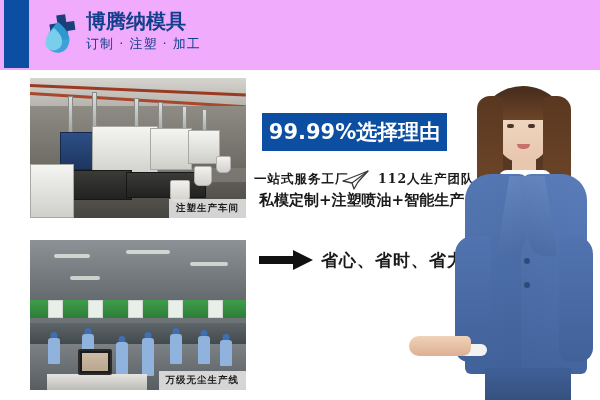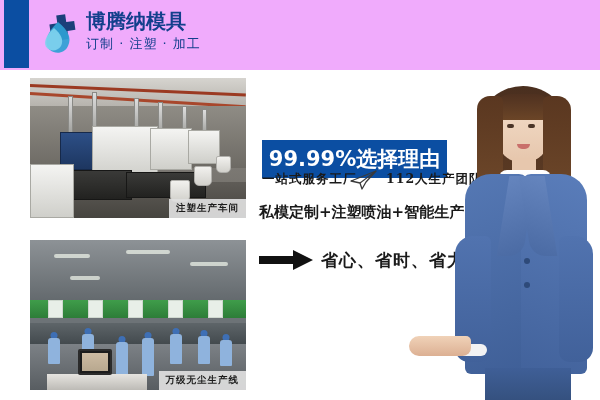--- a/index.html
+++ b/index.html
@@ -135,48 +135,47 @@
   }
   #pc-desk {
     position:absolute; left:8%; bottom:0; width:46%; height:11%;
     background:linear-gradient(180deg,#e6e4e0,#bdbbb6);
   }
 
   
   #banner {
     position:absolute; left:262px; top:113px; width:185px; height:38px;
     background:#0b4ea2;
-    margin-top:27px;
   }
   #banner-text {
     position:absolute; inset:0; color:#ffffff;
     font-size:21px; font-weight:bold; letter-spacing:0px;
     display:flex; align-items:center; justify-content:center;
     white-space:nowrap;
   }
 
   #row-feature {
-    position:absolute; left:262px; top:168px; width:250px; height:26px;
+    position:absolute; left:254px; top:168px; width:250px; height:26px;
   }
   .kai {
     font-family:"DejaVu Serif","Liberation Serif",serif;
     font-weight:bold; color:#1a1a1a;
   }
   #feat-left {
     position:absolute; left:0; top:3px; font-size:12.5px; letter-spacing:1px;
     white-space:nowrap;
   }
   #plane-icon { position:absolute; left:86px; top:1px; width:30px; height:22px; }
   #feat-right {
     position:absolute; left:124px; top:3px; font-size:12.5px; letter-spacing:1px;
     white-space:nowrap;
   }
 
   #row-services {
-    position:absolute; left:259px; top:203px; width:255px;
+    position:absolute; left:259px; top:191px; width:255px;
     font-size:15px; letter-spacing:0px; white-space:nowrap;
   }
 
   #row-benefits {
     position:absolute; left:259px; top:245px; width:255px; height:32px;
   }
   #arrow-icon { position:absolute; left:0; top:5px; width:54px; height:20px; }
   #benefits-text {
     position:absolute; left:62px; top:0; font-size:17px;
     letter-spacing:1px; white-space:nowrap; line-height:30px;

